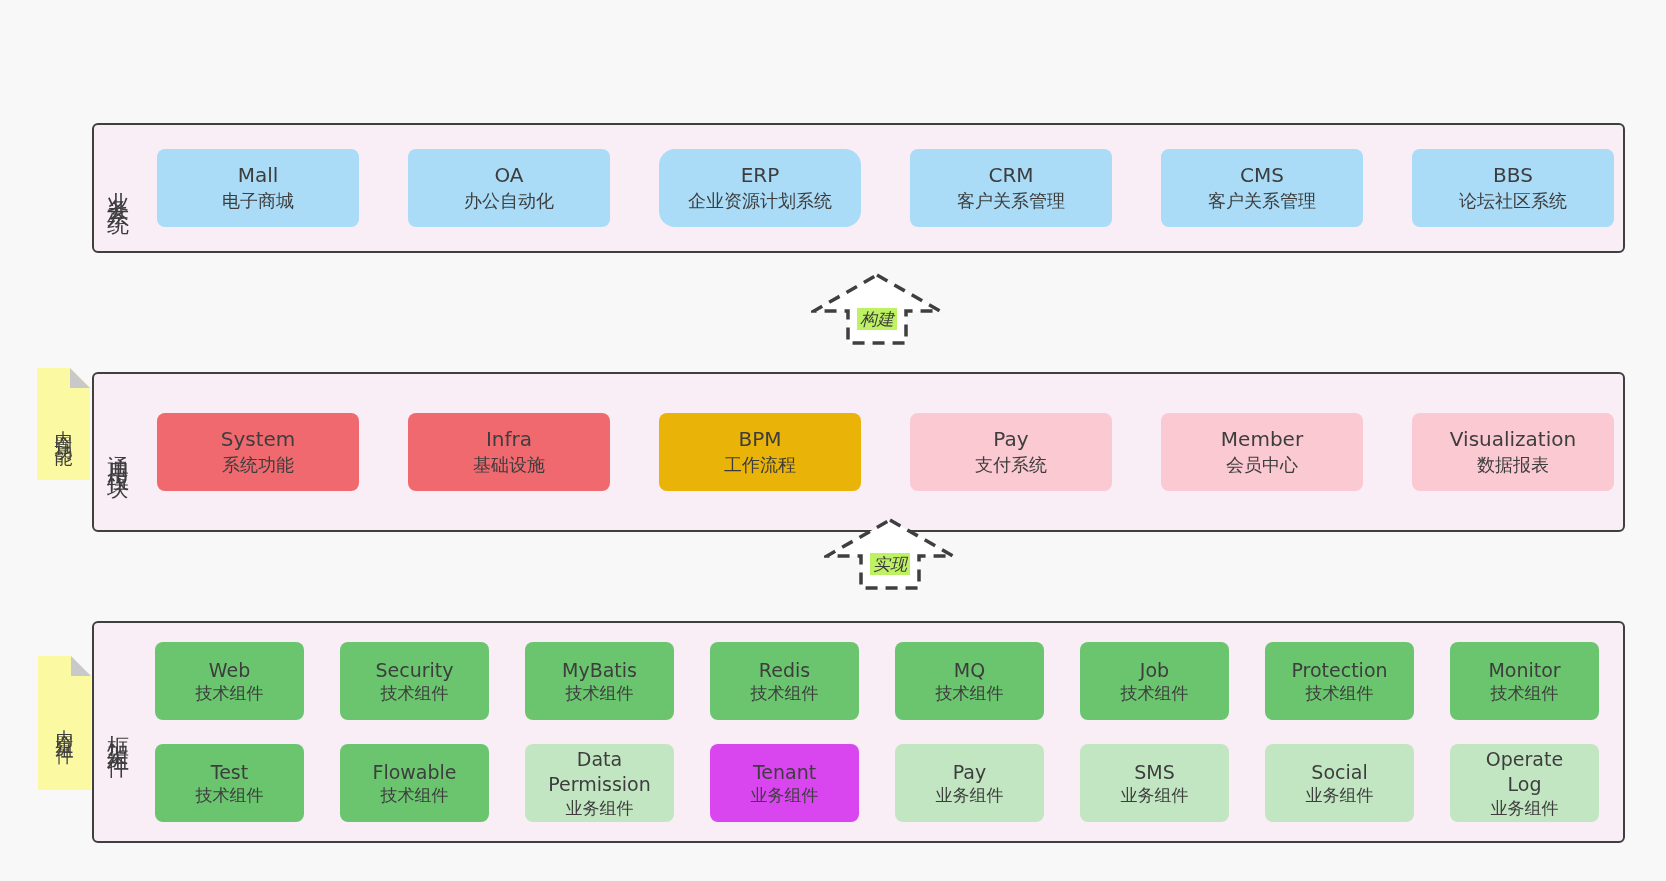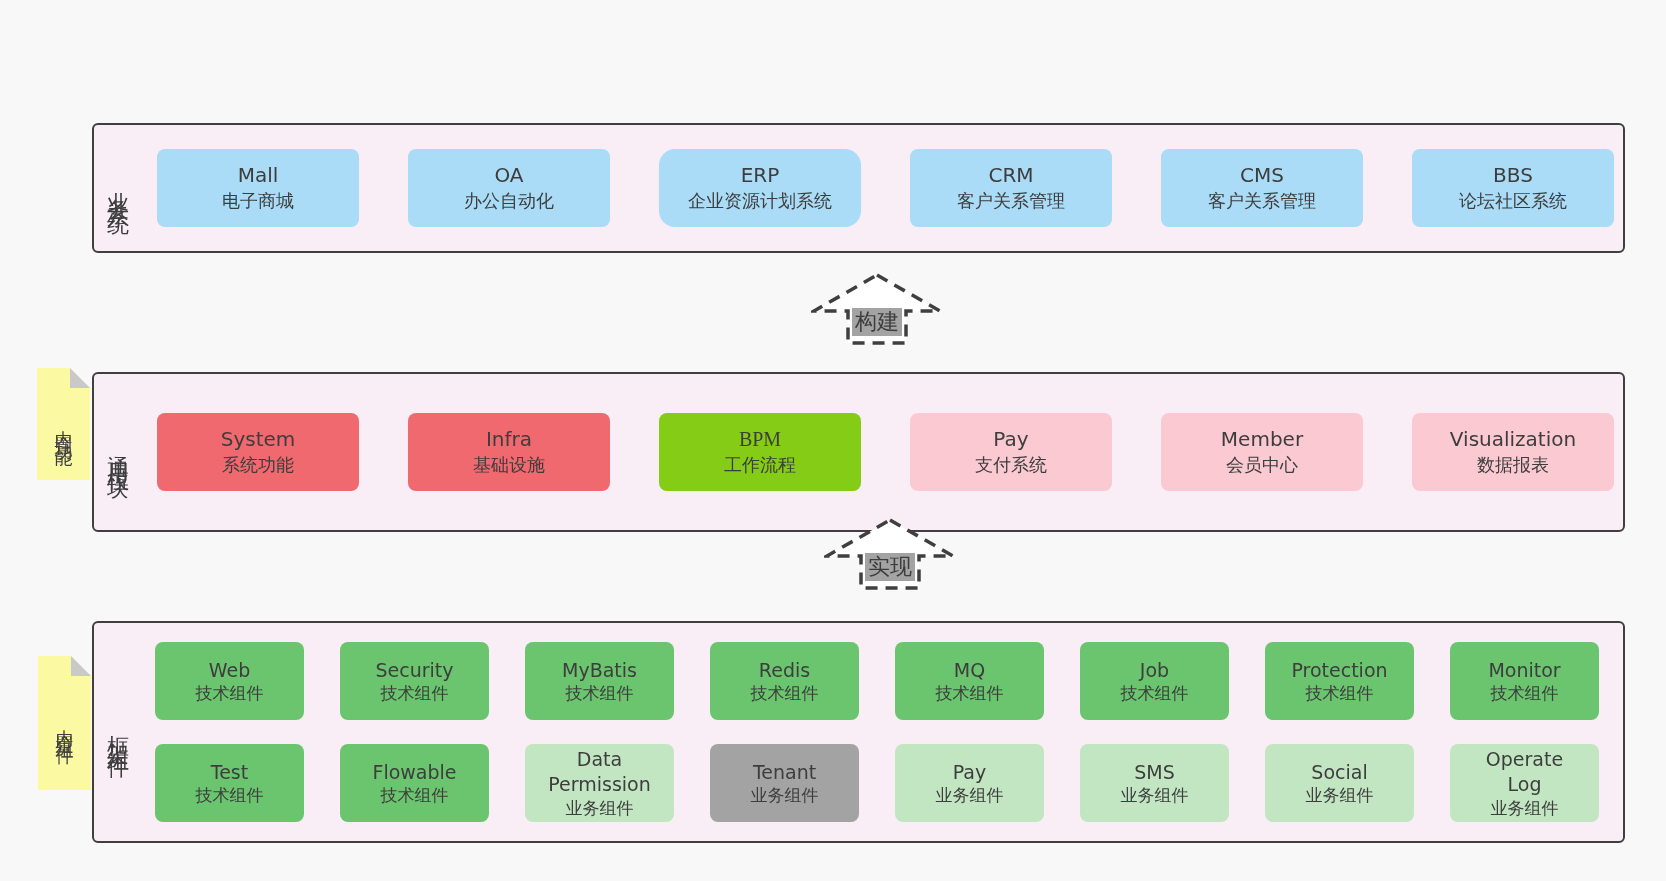--- a/index.html
+++ b/index.html
@@ -33,21 +33,21 @@
   .box-lg .name{font-size:20px;line-height:1.35;}
   .box-lg .sub{font-size:18px;line-height:1.35;}
   .box-sm .name{font-size:19px;line-height:1.3;}
   .box-sm .sub{font-size:17px;line-height:1.3;}
 
   .arrow{position:absolute;width:132px;height:74px;}
   #arrow-build{left:811px;top:272px;}
   #arrow-implement{left:824px;top:517px;}
   .arrow-shape{fill:#ffffff;stroke:var(--border);stroke-width:3.5;stroke-dasharray:12 8;}
   .arrow-label{position:absolute;left:50%;top:36px;transform:translateX(-50%);
-       background:#a3a3a3;font-size:22px;line-height:1.2;padding:1px 3px;white-space:nowrap;}
+       background:#bef264;font-size:17px;line-height:1.2;padding:1px 3px;white-space:nowrap;font-style:italic;}
 
   .note{position:absolute;width:53px;}
   #note-functions{left:37px;top:368px;height:112px;}
   #note-components{left:38px;top:656px;height:134px;}
   .note svg{position:absolute;left:0;top:0;}
   .note-body{fill:var(--note-yellow);}
   .note-fold{fill:var(--note-fold);}
   .note-text{position:absolute;left:50%;top:50%;transform:translate(-50%,-50%);
        writing-mode:vertical-rl;text-orientation:upright;font-size:18px;line-height:1.0;
        letter-spacing:6px;color:var(--text);white-space:nowrap;padding-top:8px;}
@@ -106,21 +106,21 @@
     <div class="layer-label">通用模块</div>
     <div class="box-row" id="row-modules">
         <div class="box box-lg" style="background: rgb(240, 105, 111);">
           <div class="name">System</div>
           <div class="sub">系统功能</div>
         </div>
         <div class="box box-lg" style="background: rgb(240, 105, 111);">
           <div class="name">Infra</div>
           <div class="sub">基础设施</div>
         </div>
-        <div class="box box-lg" style="background: #84cc16; font-family: Liberation Serif, serif;">
+        <div class="box box-lg" style="background: #eab308;">
           <div class="name">BPM</div>
           <div class="sub">工作流程</div>
         </div>
         <div class="box box-lg" style="background: rgb(250, 201, 210);">
           <div class="name">Pay</div>
           <div class="sub">支付系统</div>
         </div>
         <div class="box box-lg" style="background: rgb(250, 201, 210);">
           <div class="name">Member</div>
           <div class="sub">会员中心</div>
@@ -191,21 +191,21 @@
           </div>
           <div class="box box-sm" style="background: rgb(106, 197, 110);">
             <div class="name">Flowable</div>
             <div class="sub">技术组件</div>
           </div>
           <div class="box box-sm" style="background: rgb(194, 230, 194);">
             <div class="name">Data
 Permission</div>
             <div class="sub">业务组件</div>
           </div>
-          <div class="box box-sm" style="background: #a3a3a3;">
+          <div class="box box-sm" style="background: #d946ef;">
             <div class="name">Tenant</div>
             <div class="sub">业务组件</div>
           </div>
           <div class="box box-sm" style="background: rgb(194, 230, 194);">
             <div class="name">Pay</div>
             <div class="sub">业务组件</div>
           </div>
           <div class="box box-sm" style="background: rgb(194, 230, 194);">
             <div class="name">SMS</div>
             <div class="sub">业务组件</div>

